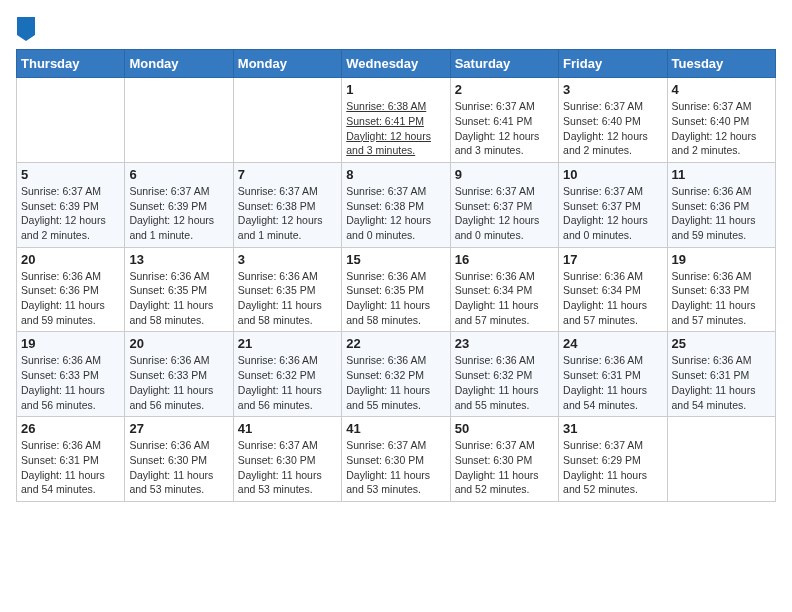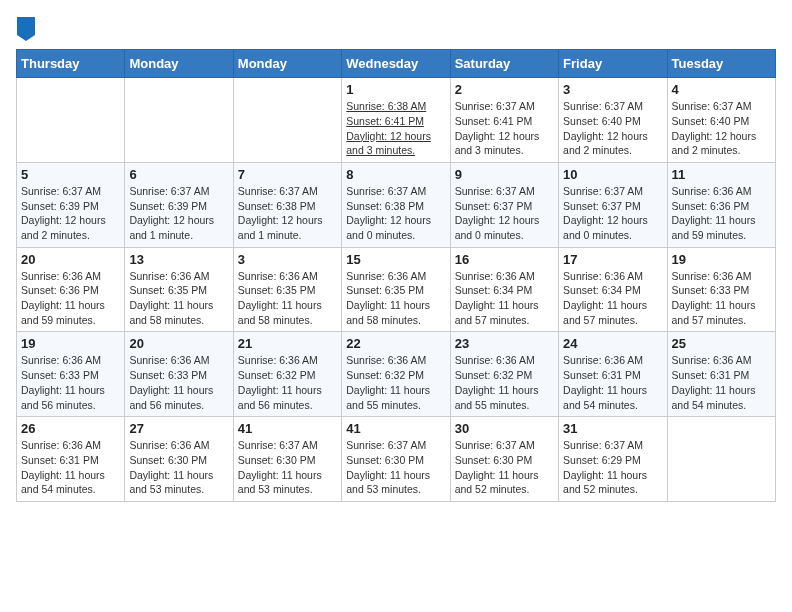--- a/index.html
+++ b/index.html
@@ -326,21 +326,21 @@
 and 53 minutes.</div>
         </td>
         <td>
           <div class="day-num">41</div>
           <div class="day-info" style="white-space: pre-line;">Sunrise: 6:37 AM
 Sunset: 6:30 PM
 Daylight: 11 hours
 and 53 minutes.</div>
         </td>
         <td>
-          <div class="day-num">30</div>
+          <div class="day-num">50</div>
           <div class="day-info" style="white-space: pre-line;">Sunrise: 6:37 AM
 Sunset: 6:30 PM
 Daylight: 11 hours
 and 52 minutes.</div>
         </td>
         <td>
           <div class="day-num">31</div>
           <div class="day-info" style="white-space: pre-line;">Sunrise: 6:37 AM
 Sunset: 6:29 PM
 Daylight: 11 hours

